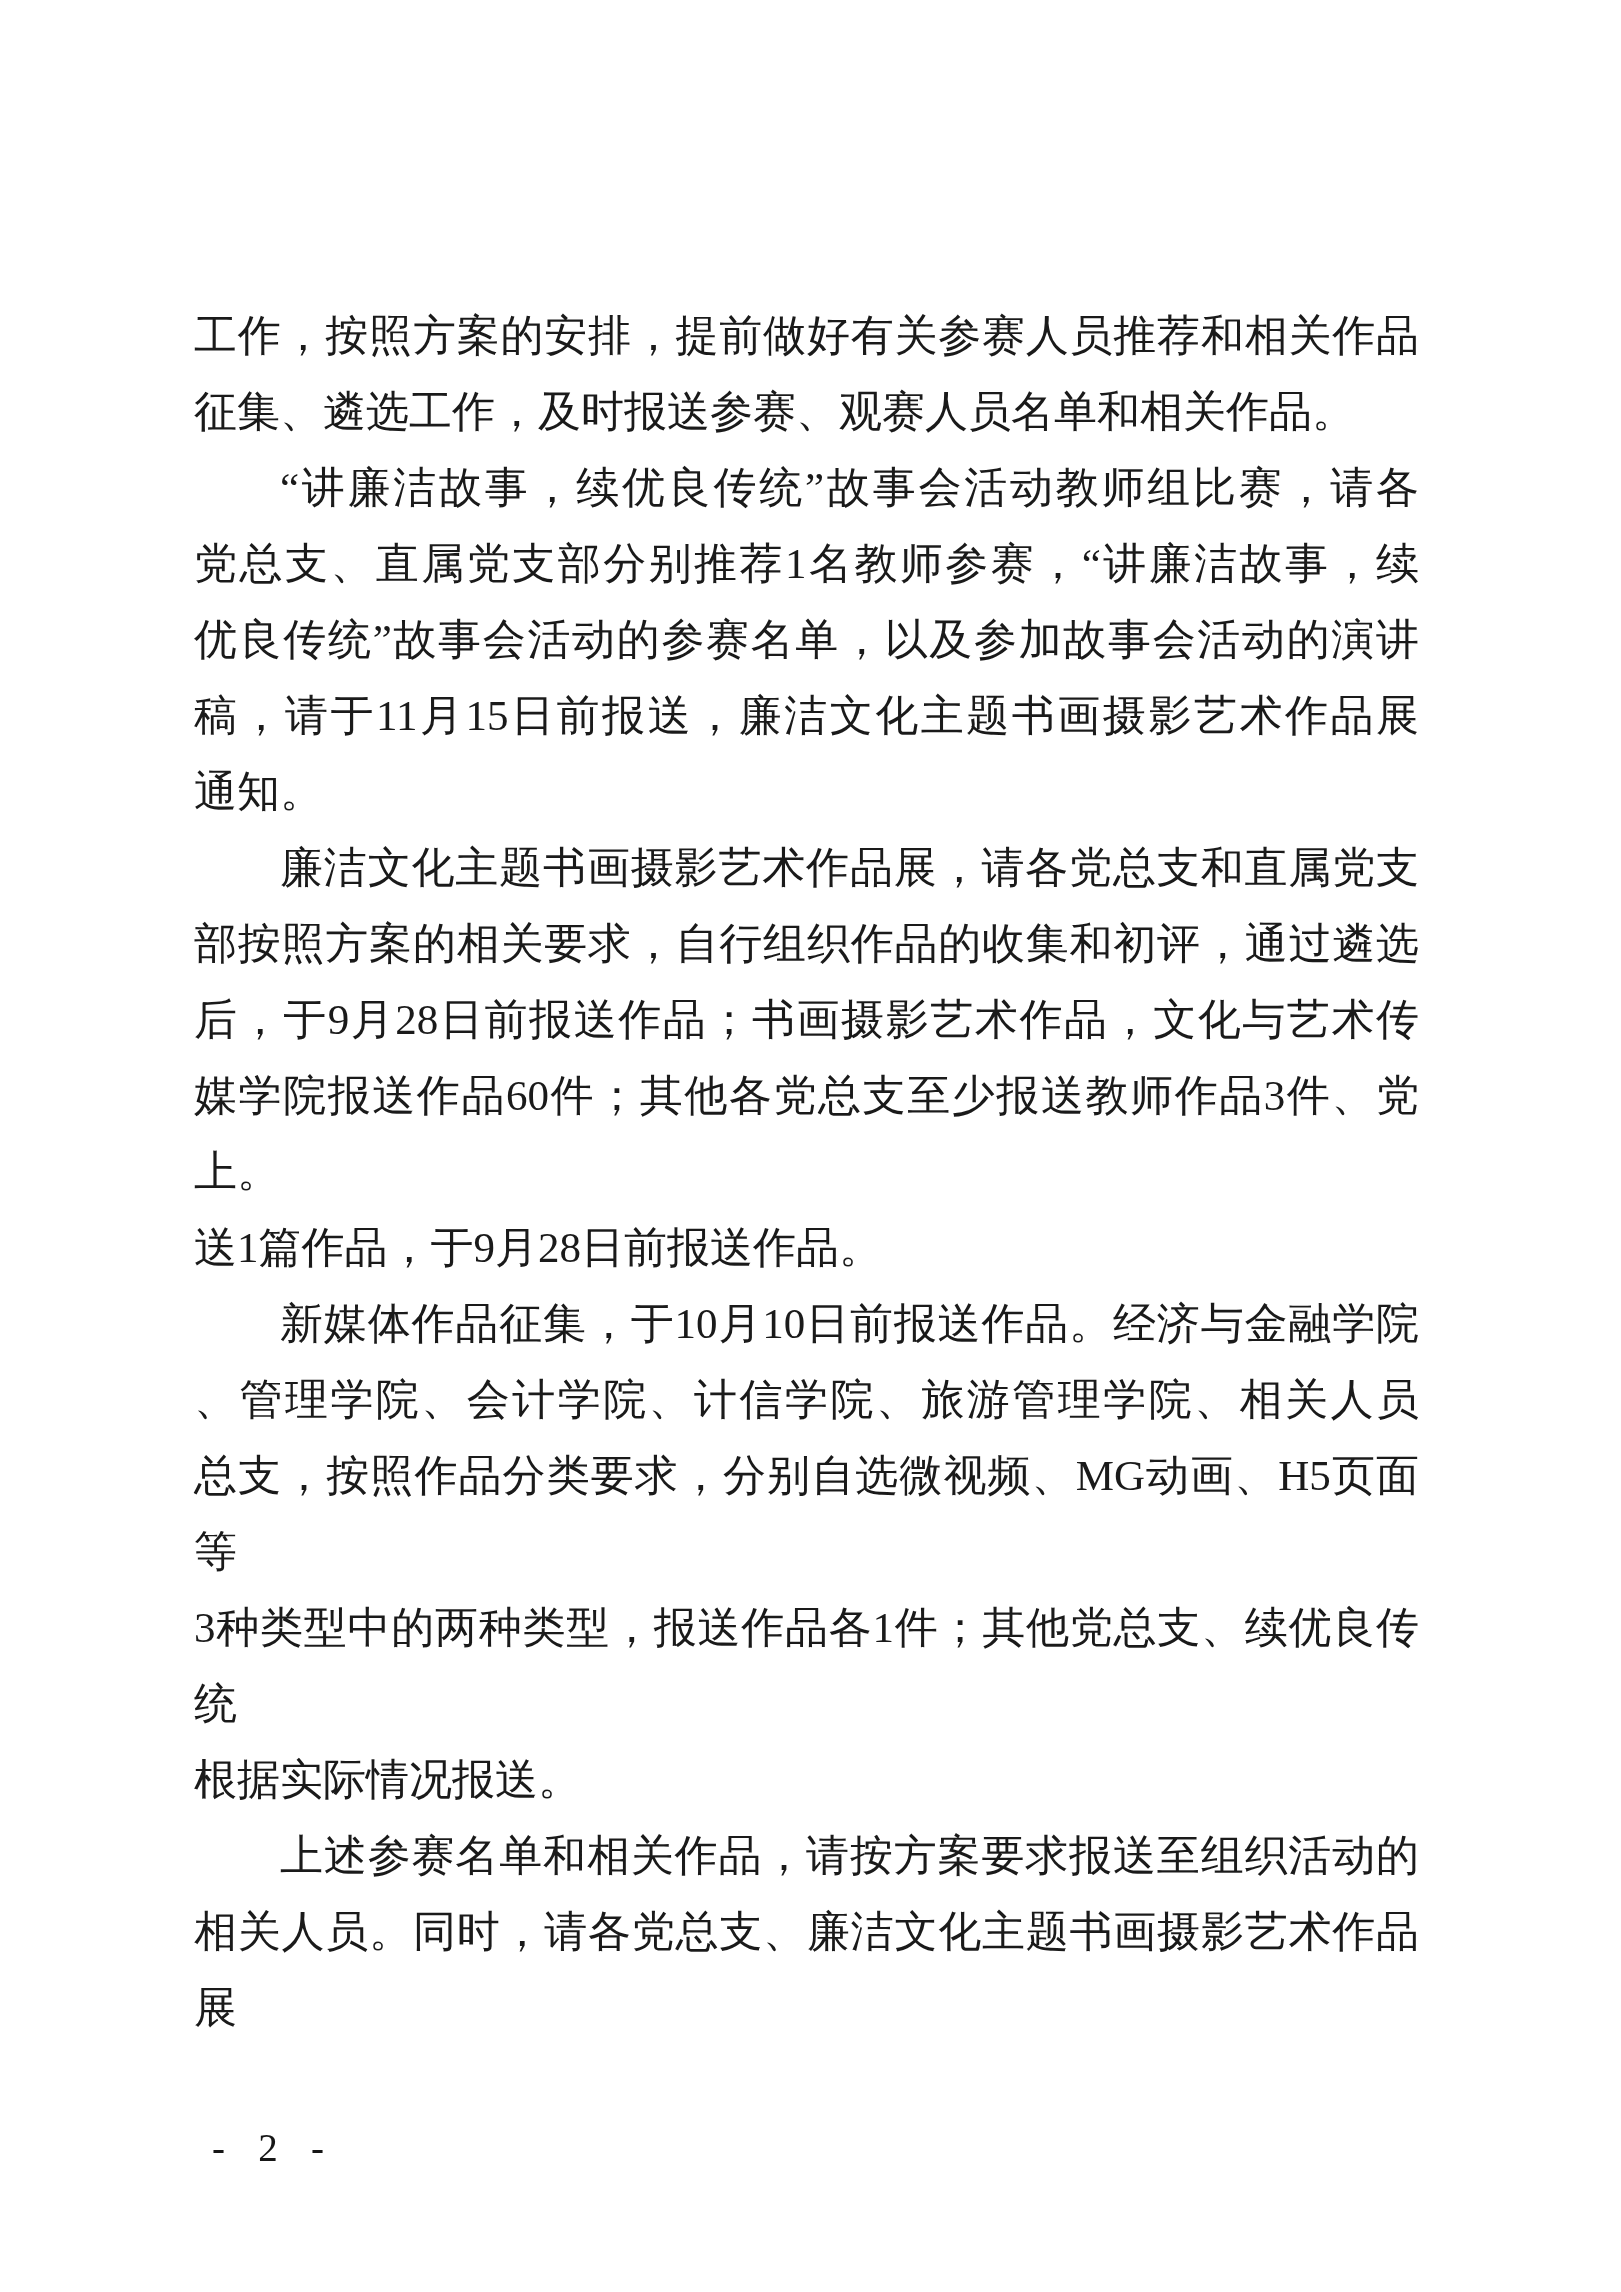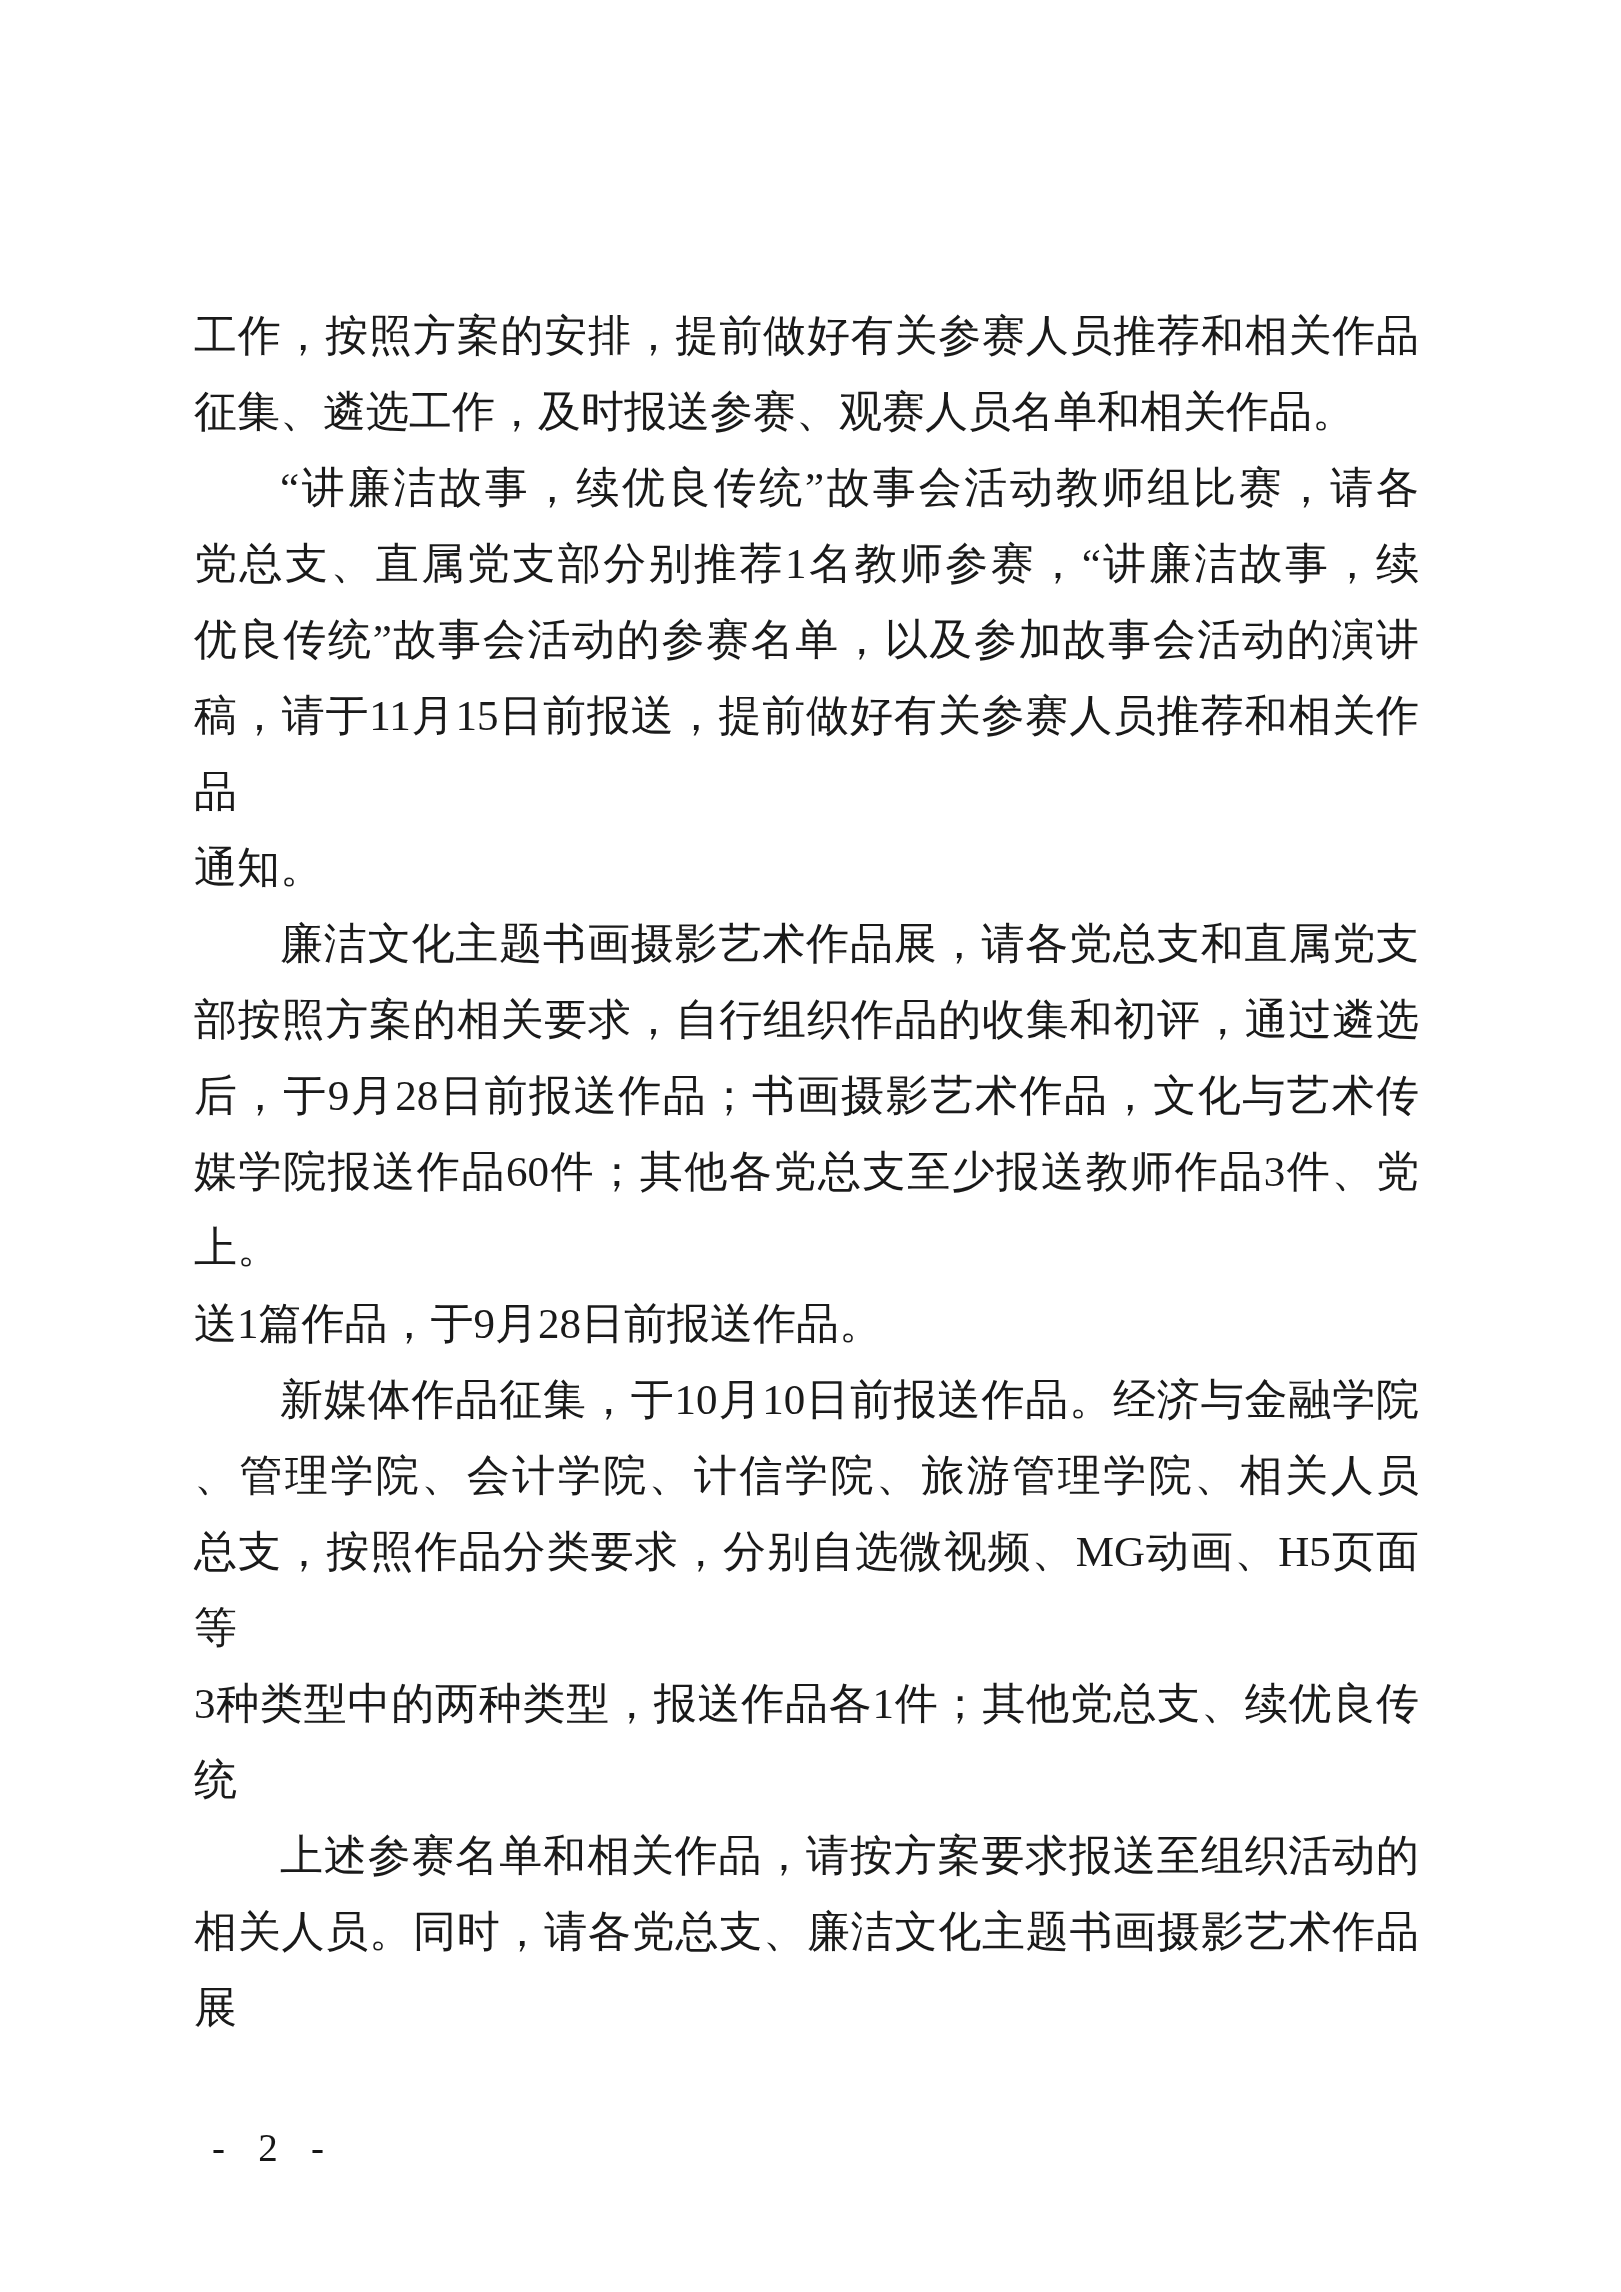--- a/index.html
+++ b/index.html
@@ -55,30 +55,31 @@
 </head>
 <body>
 
 <div class="page">
   <div class="body-text">
     <div class="line full">工作，按照方案的安排，提前做好有关参赛人员推荐和相关作品</div>
     <div class="line last">征集、遴选工作，及时报送参赛、观赛人员名单和相关作品。</div>
     <div class="line full indent">“讲廉洁故事，续优良传统”故事会活动教师组比赛，请各</div>
     <div class="line full">党总支、直属党支部分别推荐1名教师参赛，“讲廉洁故事，续</div>
     <div class="line full">优良传统”故事会活动的参赛名单，以及参加故事会活动的演讲</div>
-    <div class="line full">稿，请于11月15日前报送，提前做好有关参赛人员推荐和相关作品</div>
+    <div class="line full">稿，请于11月15日前报送，廉洁文化主题书画摄影艺术作品展</div>
     <div class="line last">通知。</div>
     <div class="line full indent">廉洁文化主题书画摄影艺术作品展，请各党总支和直属党支</div>
     <div class="line full">部按照方案的相关要求，自行组织作品的收集和初评，通过遴选</div>
     <div class="line full">后，于9月28日前报送作品；书画摄影艺术作品，文化与艺术传</div>
     <div class="line full">媒学院报送作品60件；其他各党总支至少报送教师作品3件、党</div>
     <div class="line last">上。</div>
     <div class="line last">送1篇作品，于9月28日前报送作品。</div>
     <div class="line full indent">新媒体作品征集，于10月10日前报送作品。经济与金融学院</div>
     <div class="line full">、管理学院、会计学院、计信学院、旅游管理学院、相关人员</div>
     <div class="line full">总支，按照作品分类要求，分别自选微视频、MG动画、H5页面等</div>
     <div class="line full">3种类型中的两种类型，报送作品各1件；其他党总支、续优良传统</div>
+    <div class="line last">根据实际情况报送。</div>
     <div class="line full indent">上述参赛名单和相关作品，请按方案要求报送至组织活动的</div>
     <div class="line full">相关人员。同时，请各党总支、廉洁文化主题书画摄影艺术作品展</div>
   </div>
   <div class="page-number">- 2 -</div>
 </div>
 
 
 </body></html>

